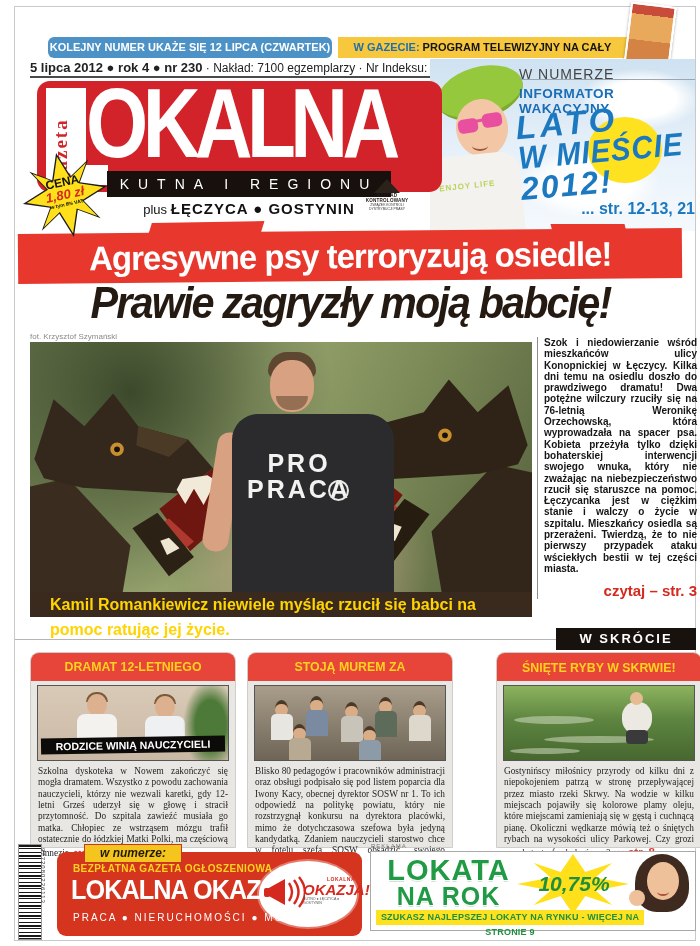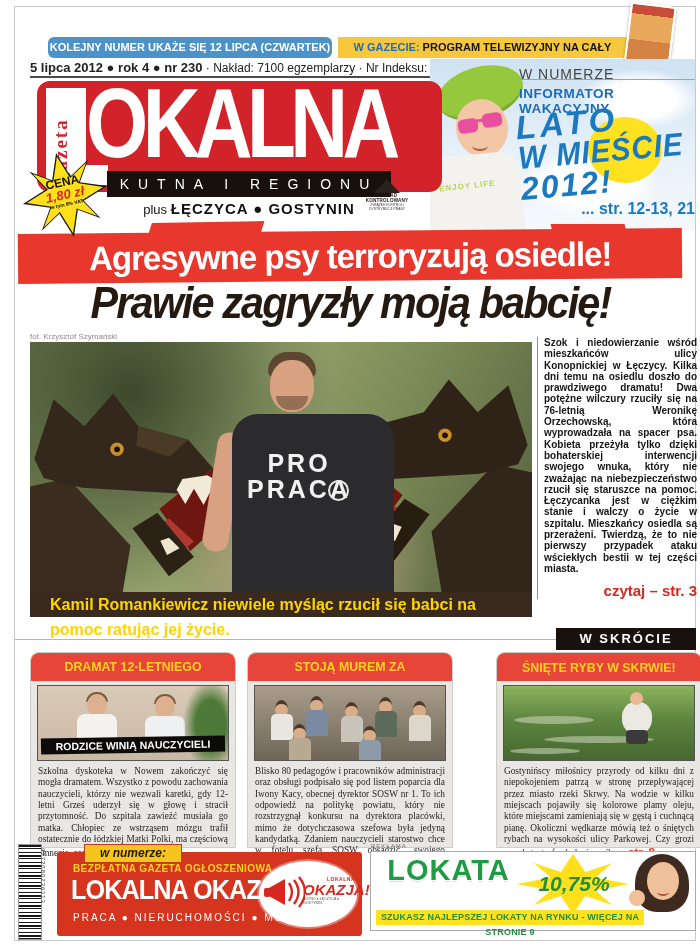--- a/index.html
+++ b/index.html
@@ -140,21 +140,21 @@
   .crowd-body{position:absolute;width:22px;height:26px;border-radius:5px 5px 0 0;}
   .p3{background:linear-gradient(180deg,#8db35e 0%,#5d8540 45%,#47672f 100%);}
   .water-streak{position:absolute;background:rgba(235,240,220,.45);border-radius:50%;}
   .fisher-body{position:absolute;left:118px;top:16px;width:30px;height:32px;border-radius:45%;background:#ece9e2;}
   .fisher-head{position:absolute;left:126px;top:6px;width:13px;height:13px;border-radius:50%;background:#e6bb92;}
   .fisher-legs{position:absolute;left:122px;top:44px;width:22px;height:14px;background:#3a3a3a;border-radius:4px;}
   
   .barcode{left:18px;top:844px;width:22px;height:94px;border:1px solid #999;
            background:repeating-linear-gradient(180deg,#181818 0 2px,#fff 2px 3px,#181818 3px 4px,#fff 4px 7px,#181818 7px 8px,#fff 8px 10px);}
   .barcode-num{left:40px;top:848px;height:90px;writing-mode:vertical-rl;font-size:6px;color:#333;letter-spacing:1px;}
-  .ad-left{left:57px;top:852px;width:305px;height:84px;background:#d5341f;border-radius:3px;}
+  .ad-left{left:57px;top:852px;width:305px;height:84px;background:#d5341f;border-radius:9px;}
   .ad-tab{left:84px;top:844px;width:96px;height:17px;background:#f5c51d;border:1px solid #c23a22;
           color:#201a08;font-weight:800;font-style:italic;font-size:12px;text-align:center;line-height:16px;}
   .ad-kicker{position:absolute;left:16px;top:11px;color:#ffd21e;font-weight:800;font-size:10px;letter-spacing:0.4px;}
   .ad-title{position:absolute;left:14px;top:22px;color:#fff;font-weight:800;font-size:28px;letter-spacing:-1px;
             transform:scaleX(0.9);transform-origin:left;}
   .ad-cats{position:absolute;left:16px;top:60px;color:#fff;font-size:10px;letter-spacing:2px;}
   .ad-oval{position:absolute;left:202px;top:9px;width:98px;height:66px;background:#fff;border-radius:50%;
            box-shadow:0 0 0 2px rgba(255,255,255,.35);}
   .okazja-logo{position:absolute;left:44px;top:16px;width:52px;text-align:left;line-height:1;}
   .okazja-top{font-size:5px;font-weight:bold;color:#d5281e;text-align:right;letter-spacing:0.5px;}
@@ -391,20 +391,21 @@
         <div class="okazja-sub">KUTNO ● ŁĘCZYCA ● GOSTYNIN</div>
       </div>
     </div>
   </div>
   <div class="abs ad-tab">w numerze:</div>
 
   <div class="abs reklama">REKLAMA</div>
   <div class="abs ad-right">
     <div class="lokata">
       <div class="k1">LOKATA</div>
+      <div class="k2">NA ROK</div>
     </div>
     <div class="rate-burst">
       <div class="rate-star"></div>
       <div class="rate-val">10,75%</div>
     </div>
     <div class="woman">
       <div class="woman-hair"></div>
       <div class="woman-face"></div>
       <div class="woman-smile"></div>
       <div class="woman-hand"></div>

